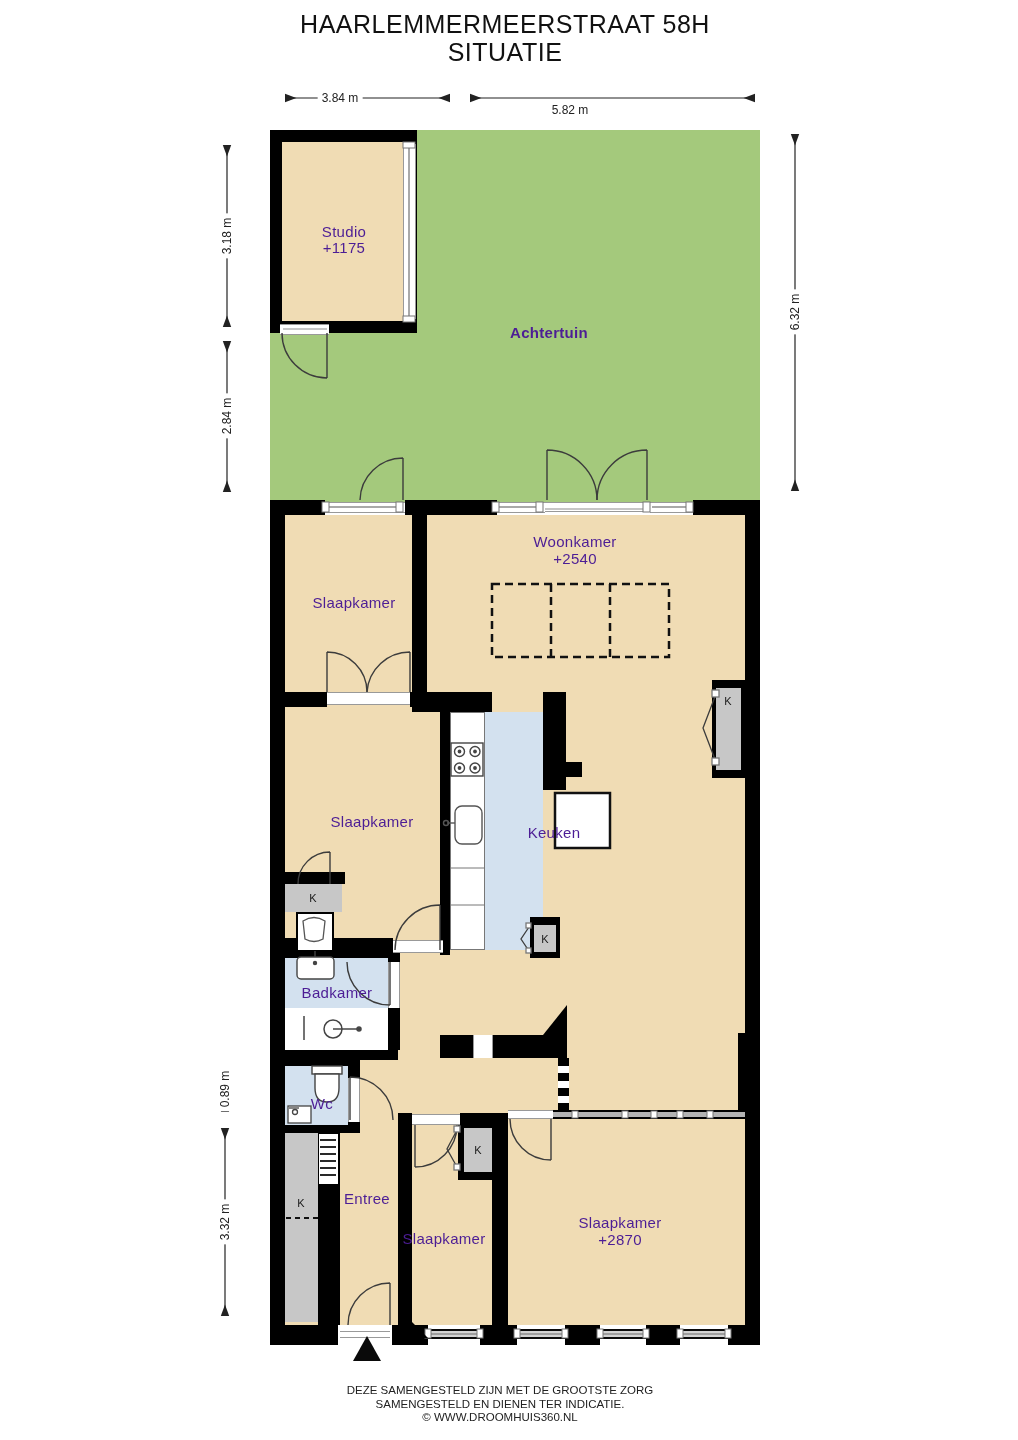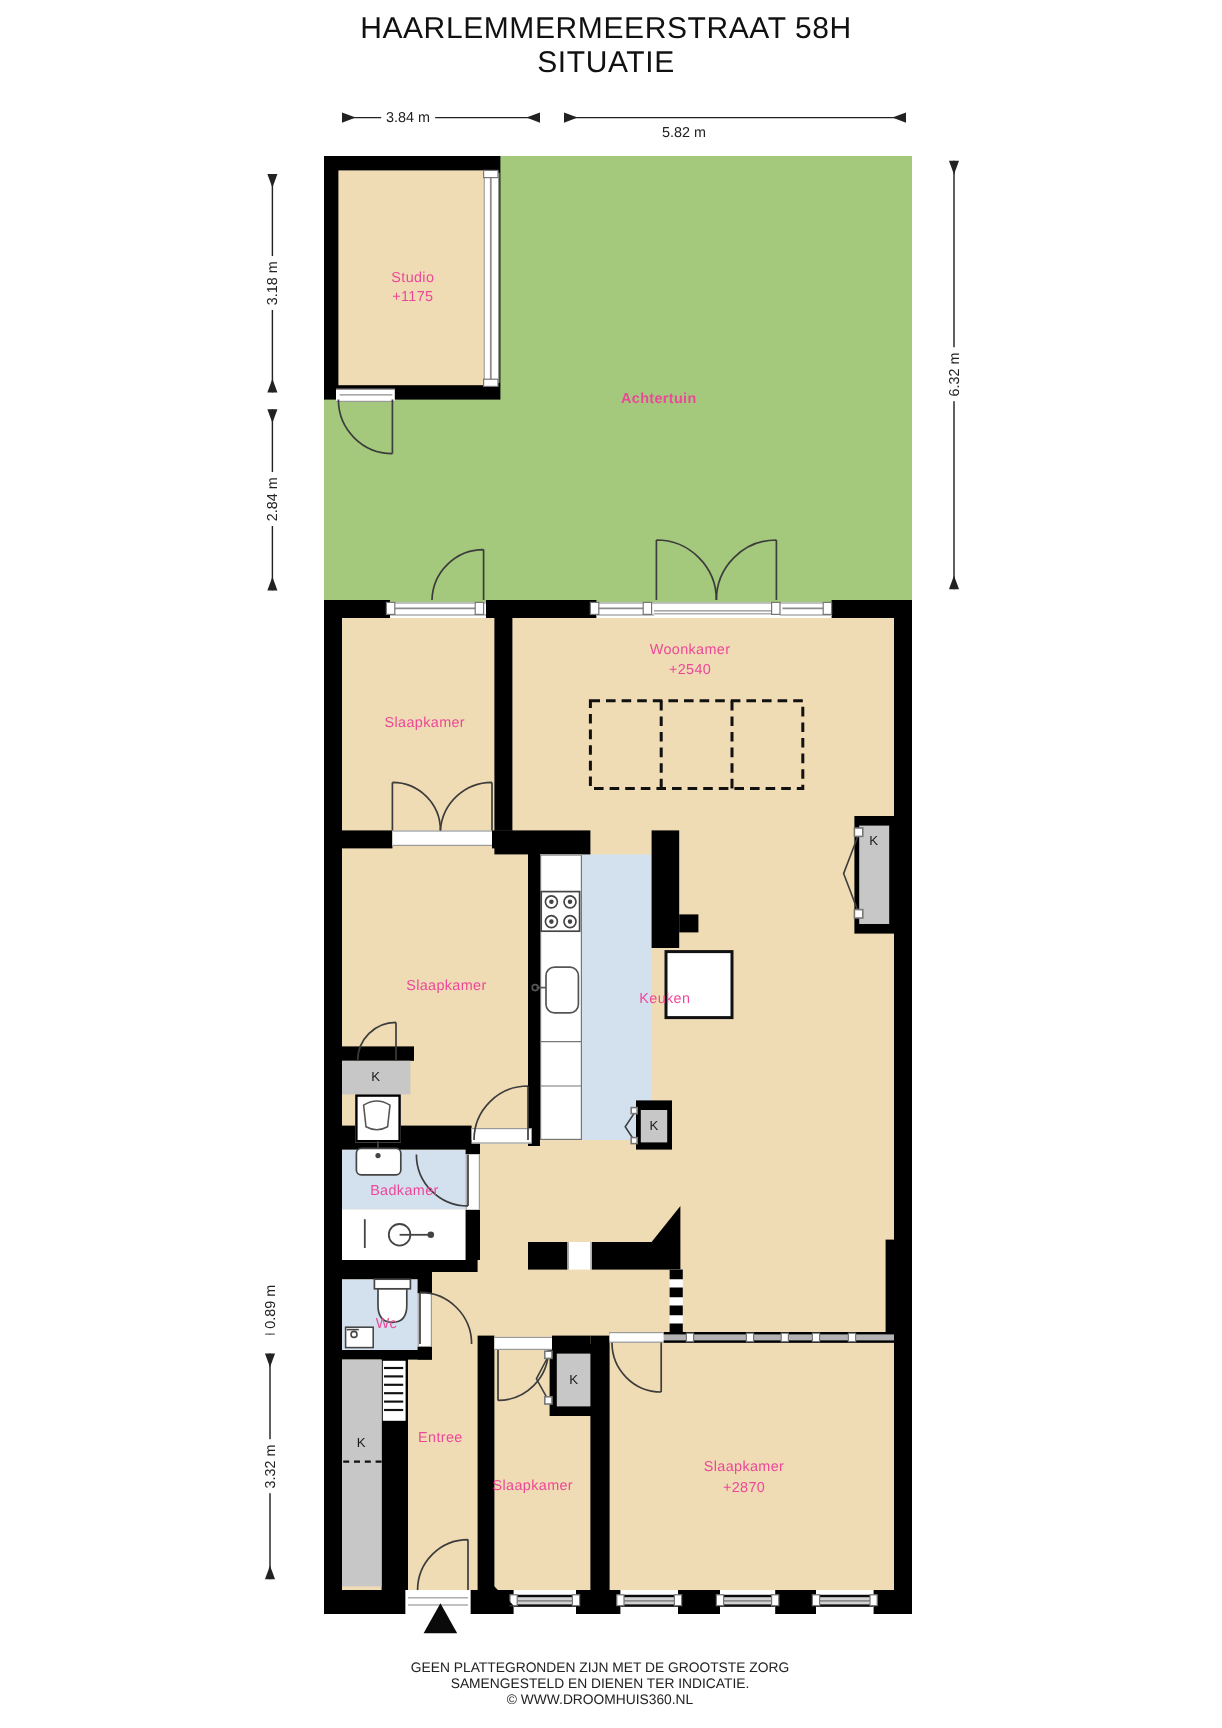--- a/index.html
+++ b/index.html
@@ -7,21 +7,21 @@
   .plan{position:relative;width:1018px;height:1440px;background:#fff;overflow:hidden;}
   .abs{position:absolute;}
   .wall{position:absolute;background:#000;}
   .floor{position:absolute;}
   .sill{position:absolute;background:#fff;box-sizing:border-box;}
   .sill-h{border-top:1px solid #999;border-bottom:1px solid #999;}
   .sill-v{border-left:1px solid #999;border-right:1px solid #999;}
   .winstrip{position:absolute;background:#d2d2d2;box-sizing:border-box;border-top:2px solid #0a0a0a;border-bottom:2px solid #0a0a0a;}
   .graybox{position:absolute;background:#c7c7c7;}
   .title{position:absolute;top:10px;left:13px;width:984px;text-align:center;font-size:25px;line-height:28px;color:#111;letter-spacing:.5px;z-index:7;}
-  .room-label{position:absolute;transform:translate(-50%,-50%);font-size:12px;color:#ec4899;white-space:nowrap;z-index:6;letter-spacing:.3px;}
+  .room-label{position:absolute;transform:translate(-50%,-50%);font-size:15px;color:#4c1d95;white-space:nowrap;z-index:6;letter-spacing:.3px;}
   .k-label{position:absolute;transform:translate(-50%,-50%);font-size:11px;color:#1b1b1b;z-index:6;}
   .dim-label{position:absolute;transform:translate(-50%,-50%);background:#fff;padding:0 4px;font-size:12px;color:#222;white-space:nowrap;z-index:6;}
   .dim-label.vert{transform:translate(-50%,-50%) rotate(-90deg);}
   .overlay{position:absolute;left:0;top:0;z-index:5;}
   .footer{position:absolute;top:1384px;left:0;width:1000px;text-align:center;font-size:11.5px;line-height:13.5px;color:#222;z-index:7;}
 </style>
 </head>
 <body>
 
 <div class="plan">
@@ -281,18 +281,18 @@
   <span class="room-label" style="left:620px;top:1222px;">Slaapkamer</span>
   <span class="room-label" style="left:620px;top:1239px;text-align:right;">+2870</span>
 
   <span class="k-label" style="left:728px;top:701px;">K</span>
   <span class="k-label" style="left:545px;top:939px;">K</span>
   <span class="k-label" style="left:313px;top:898px;">K</span>
   <span class="k-label" style="left:478px;top:1150px;">K</span>
   <span class="k-label" style="left:301px;top:1203px;">K</span>
 
   <div class="footer">
-    <div>GEEN PLATTEGRONDEN ZIJN MET DE GROOTSTE ZORG</div>
+    <div>DEZE SAMENGESTELD ZIJN MET DE GROOTSTE ZORG</div>
     <div>SAMENGESTELD EN DIENEN TER INDICATIE.</div>
     <div>© WWW.DROOMHUIS360.NL</div>
   </div>
 
 </div>
 
 </body></html>

